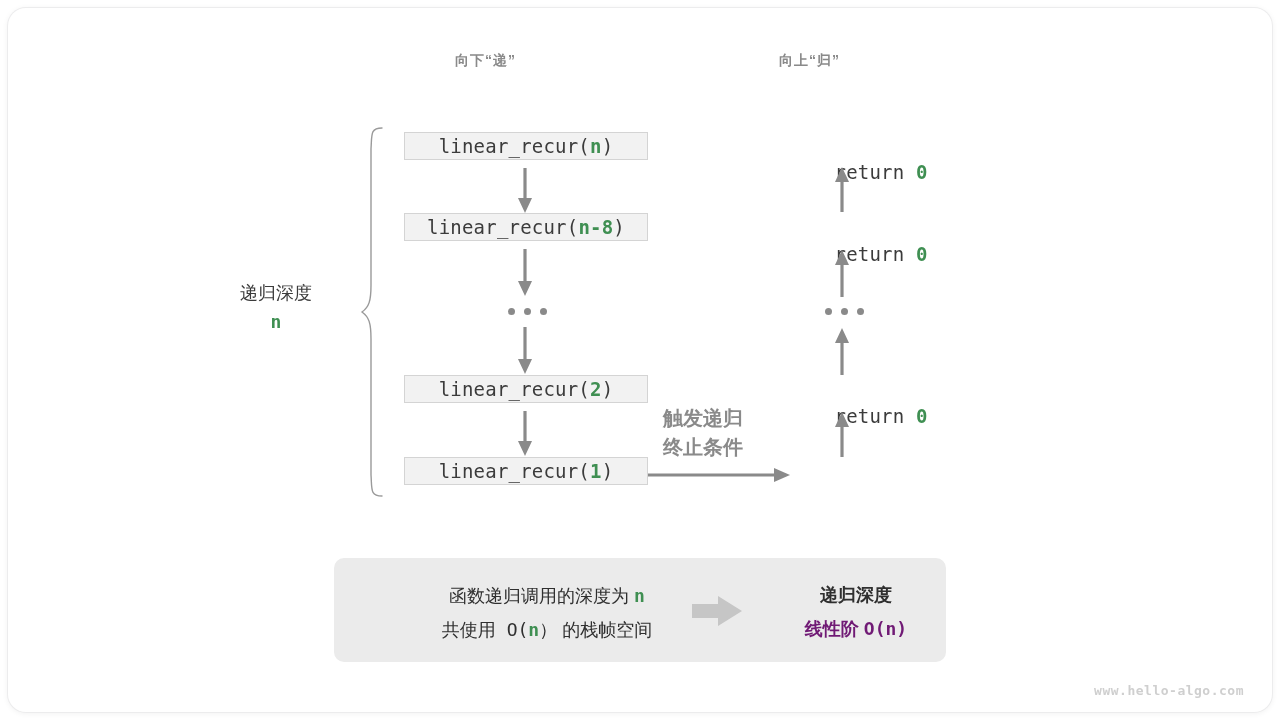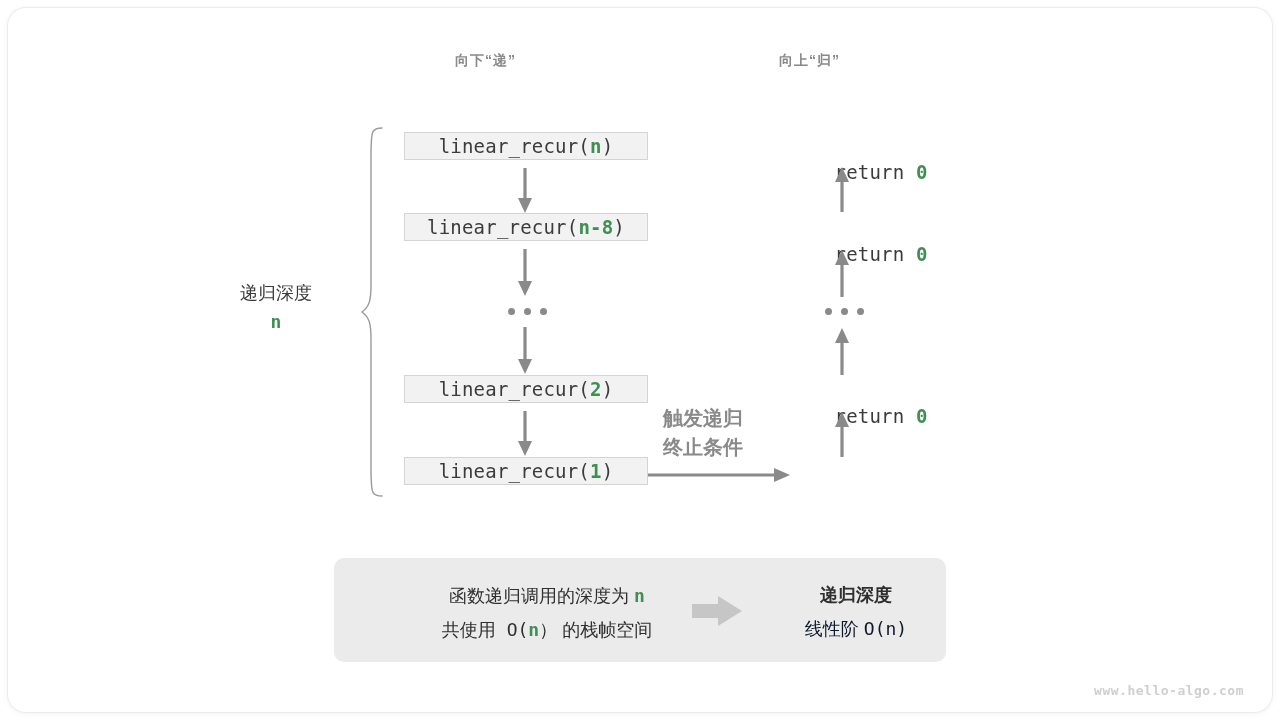--- a/index.html
+++ b/index.html
@@ -146,22 +146,22 @@
     line-height: 1.9;
     white-space: nowrap;
   }
   .sum-right .title {
     font-size: 18px;
     font-weight: bold;
     color: #2f2f2f;
   }
   .sum-right .value {
     font-size: 18px;
-    font-weight: normal;
-    color: #0f172a;
+    font-weight: bold;
+    color: #701a75;
   }
   .sum-right .value .mono {
     font-family: "DejaVu Sans Mono", "Liberation Mono", monospace;
   }
 
   
   #watermark {
     position: absolute;
     right: 36px;
     bottom: 22px;

